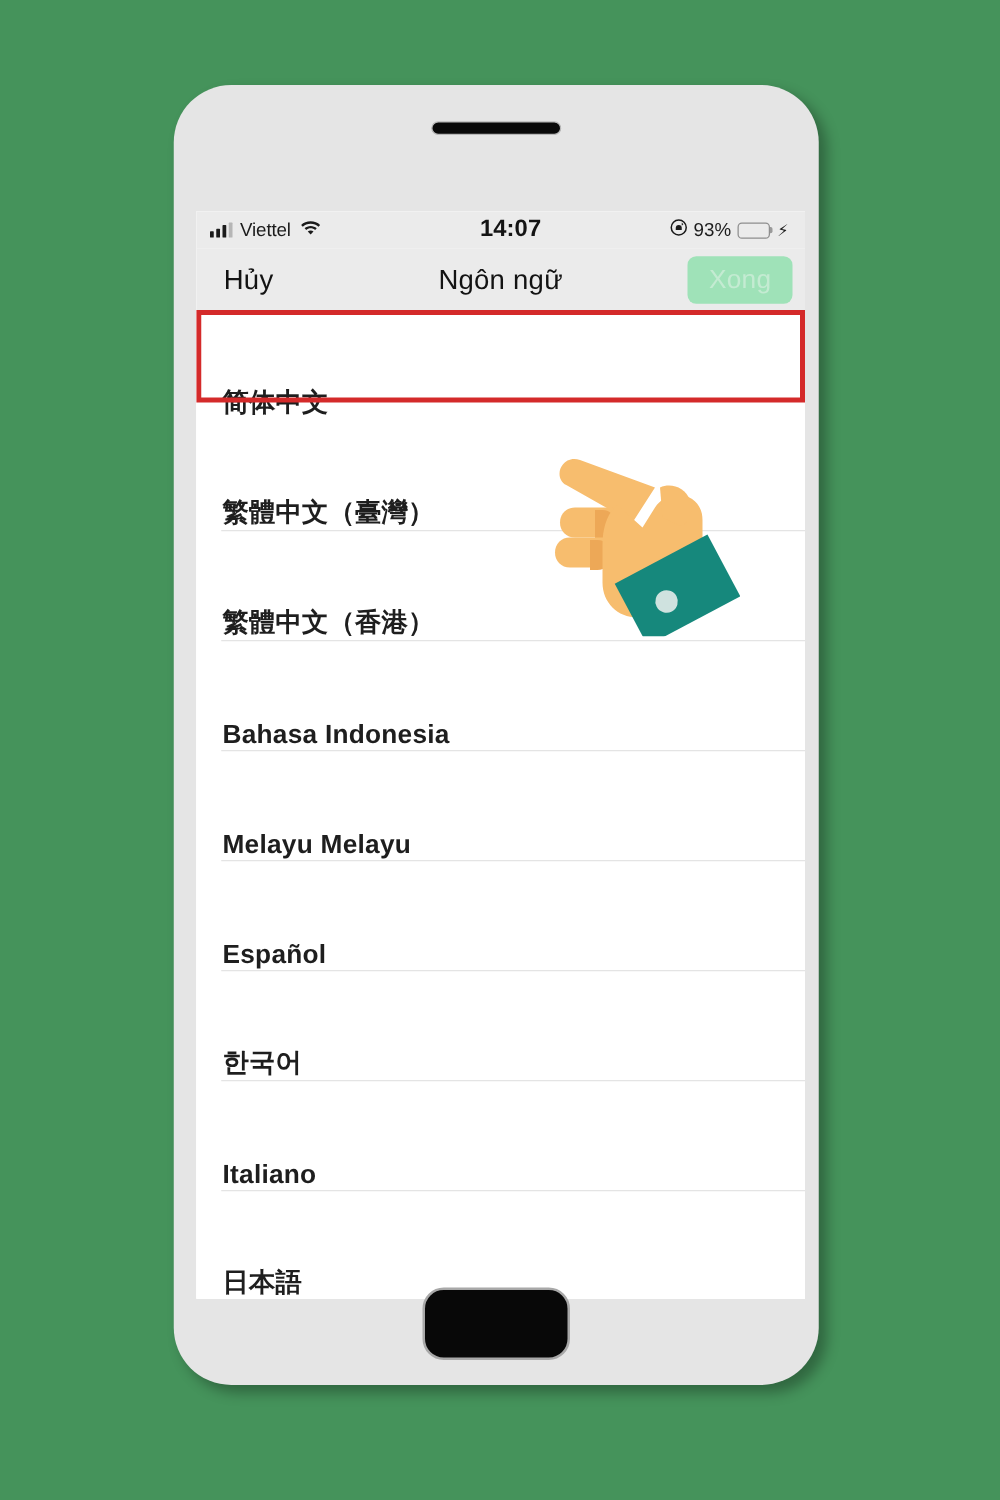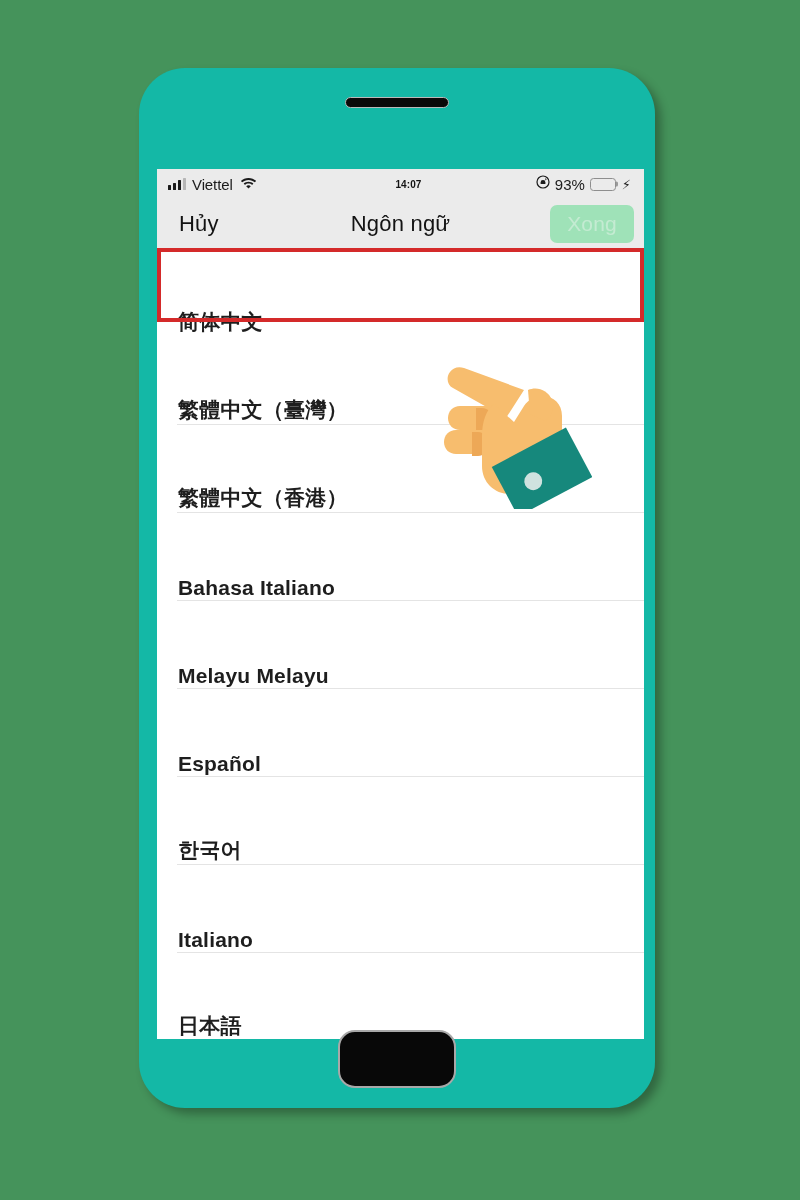--- a/index.html
+++ b/index.html
@@ -15,21 +15,21 @@
     position: relative;
   }
 
   
   #phone-frame {
     position: absolute;
     left: 139px;
     top: 68px;
     width: 516px;
     height: 1040px;
-    background: #14b8a6;
+    background: #e5e5e5;
     border-radius: 46px;
     box-shadow: 6px 6px 10px rgba(0,0,0,0.30);
   }
 
   #earpiece-speaker {
     position: absolute;
     left: 50%;
     transform: translateX(-50%);
     top: 29px;
     width: 104px;
@@ -100,21 +100,21 @@
     font-size: 15px;
     color: #1b1b1b;
     letter-spacing: -0.1px;
   }
   #wifi-icon { display: block; margin-left: 1px; }
 
   #status-time {
     position: absolute;
     left: 0; right: 0;
     text-align: center;
-    font-size: 10px;
+    font-size: 19px;
     font-weight: bold;
     color: #141414;
     letter-spacing: 0.1px;
     pointer-events: none;
     padding-left: 16px;
   }
   .status-right {
     margin-left: auto;
     display: flex;
     align-items: center;
@@ -317,21 +317,21 @@
           <span class="language-label">简体中文</span>
         </div>
         <div id="highlight-box" style="border-color: rgb(212, 42, 42); top: 0px;"></div>
         <div class="language-row cjk">
           <span class="language-label">繁體中文（臺灣）</span>
         </div>
         <div class="language-row cjk">
           <span class="language-label">繁體中文（香港）</span>
         </div>
         <div class="language-row">
-          <span class="language-label">Bahasa Italiano</span>
+          <span class="language-label">Bahasa Indonesia</span>
         </div>
         <div class="language-row">
           <span class="language-label">Melayu Melayu</span>
         </div>
         <div class="language-row">
           <span class="language-label">Español</span>
         </div>
         <div class="language-row cjk">
           <span class="language-label">한국어</span>
         </div>

